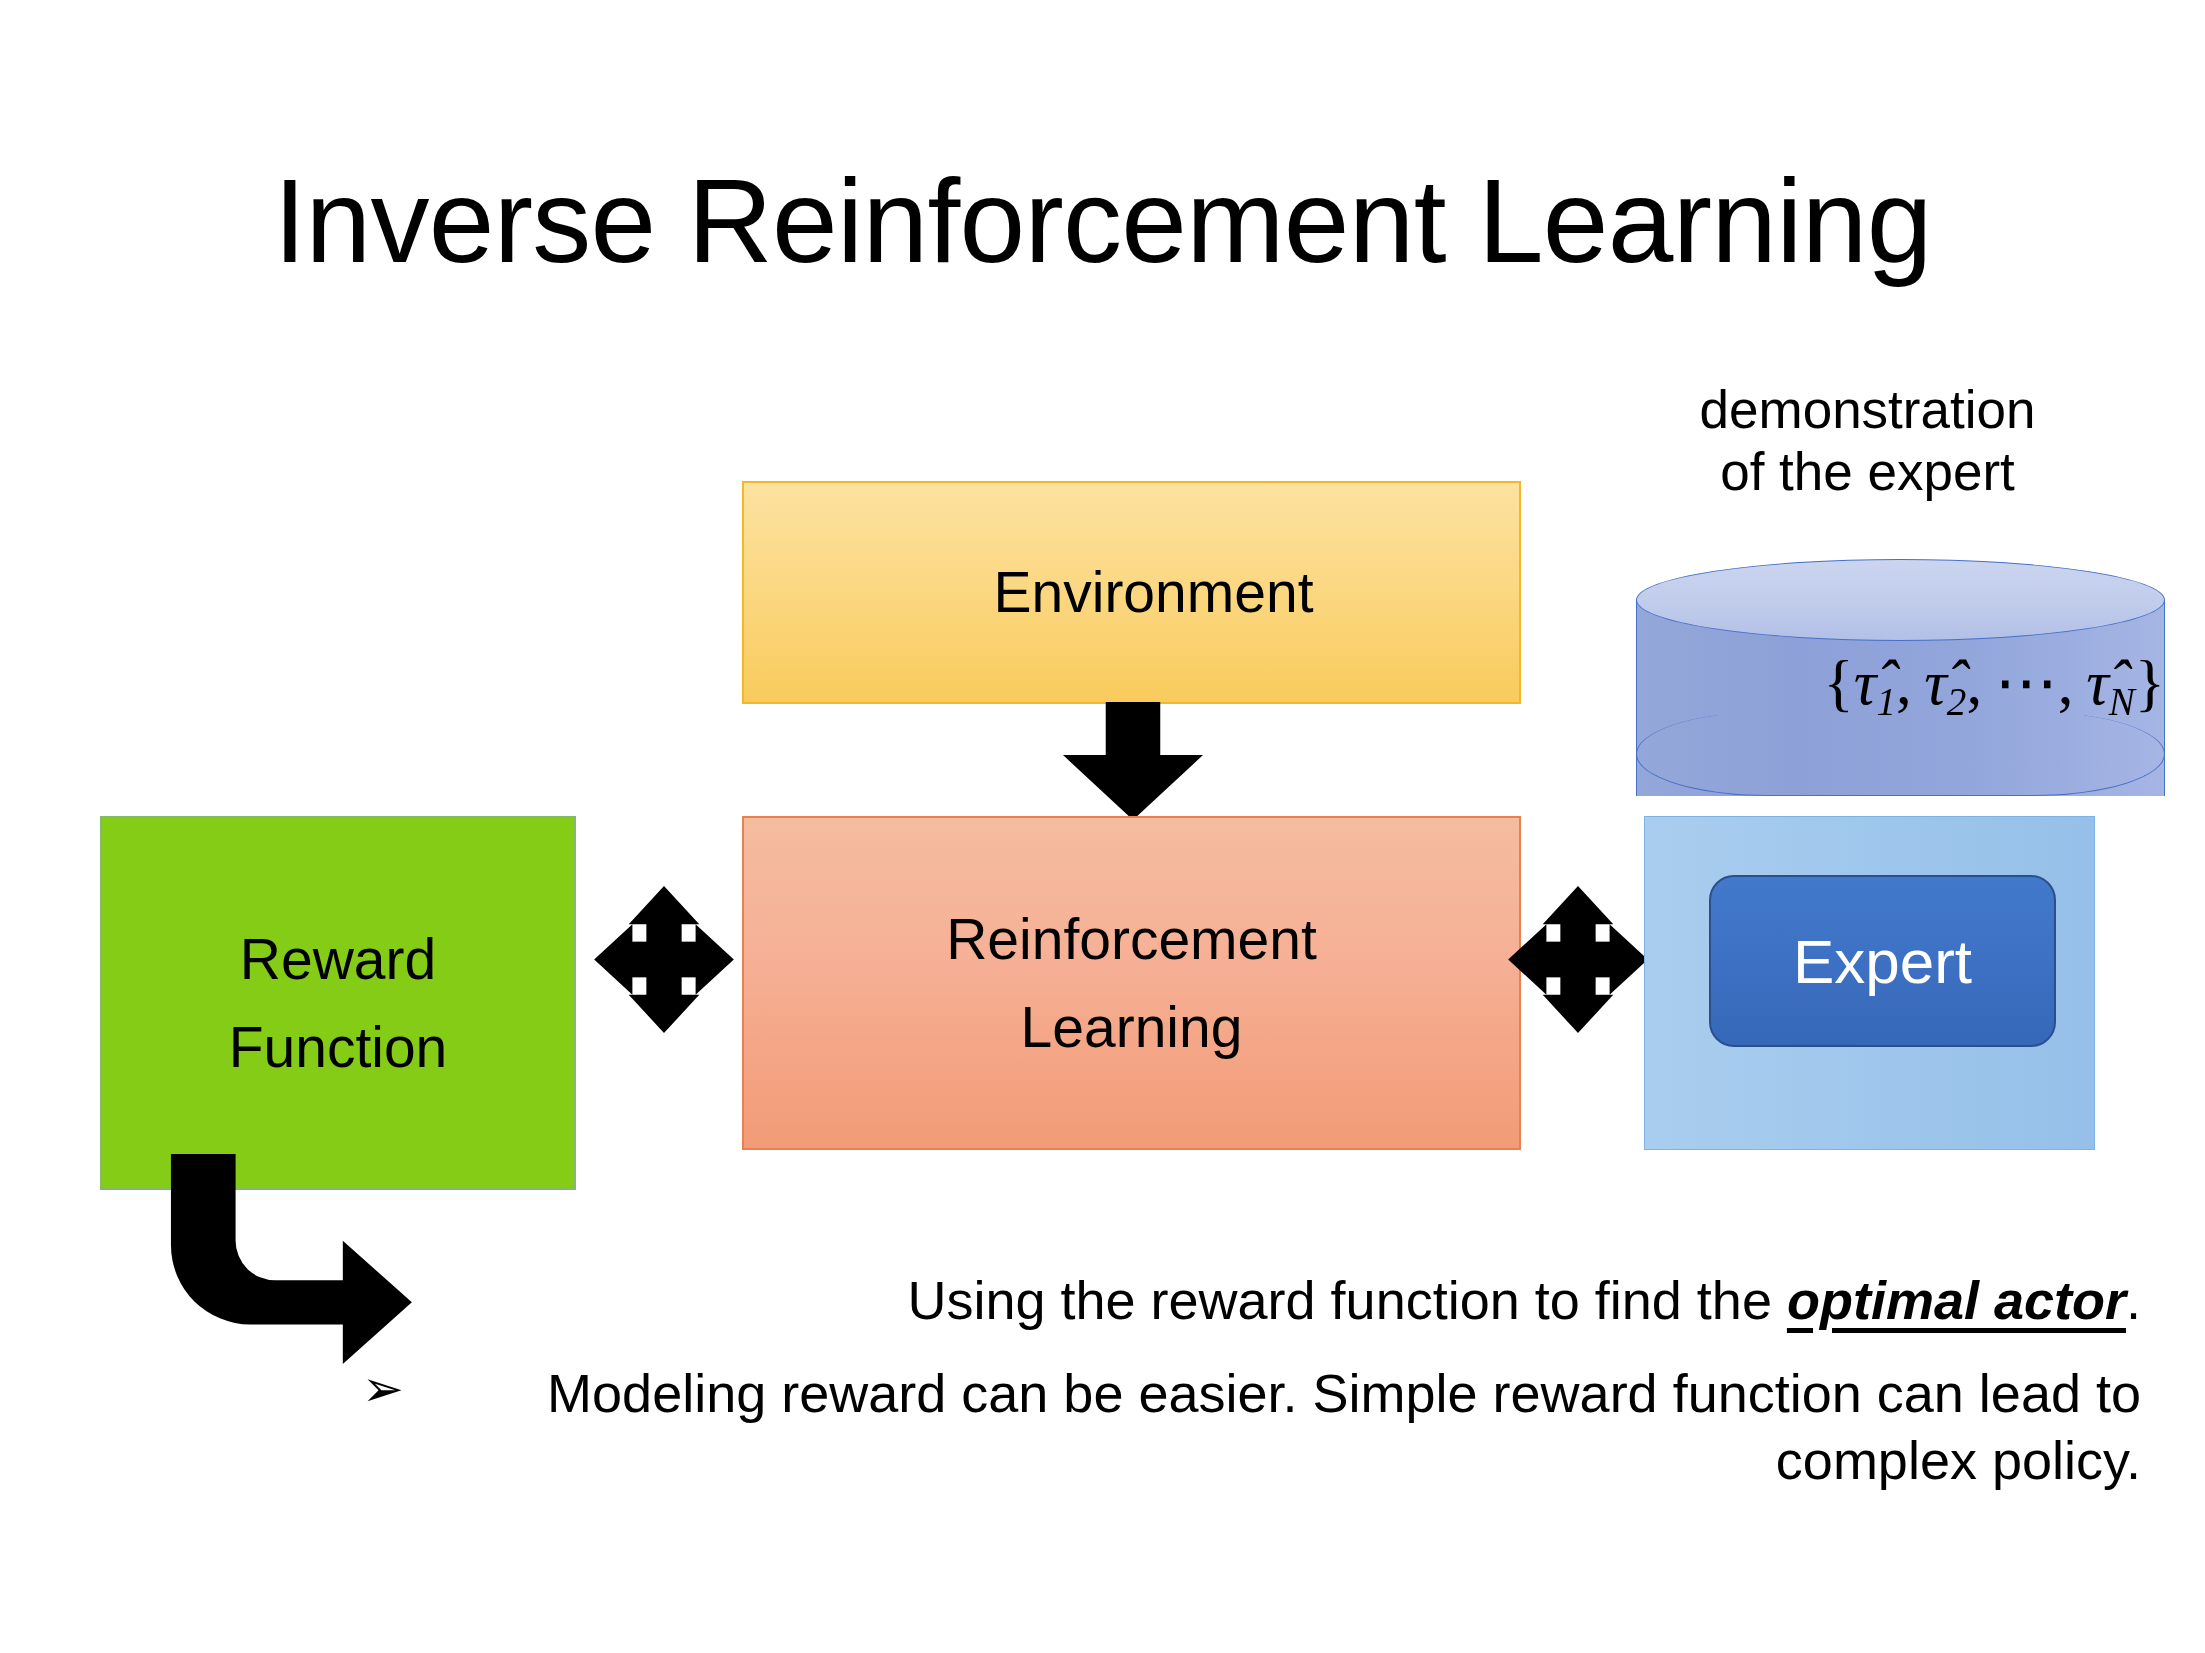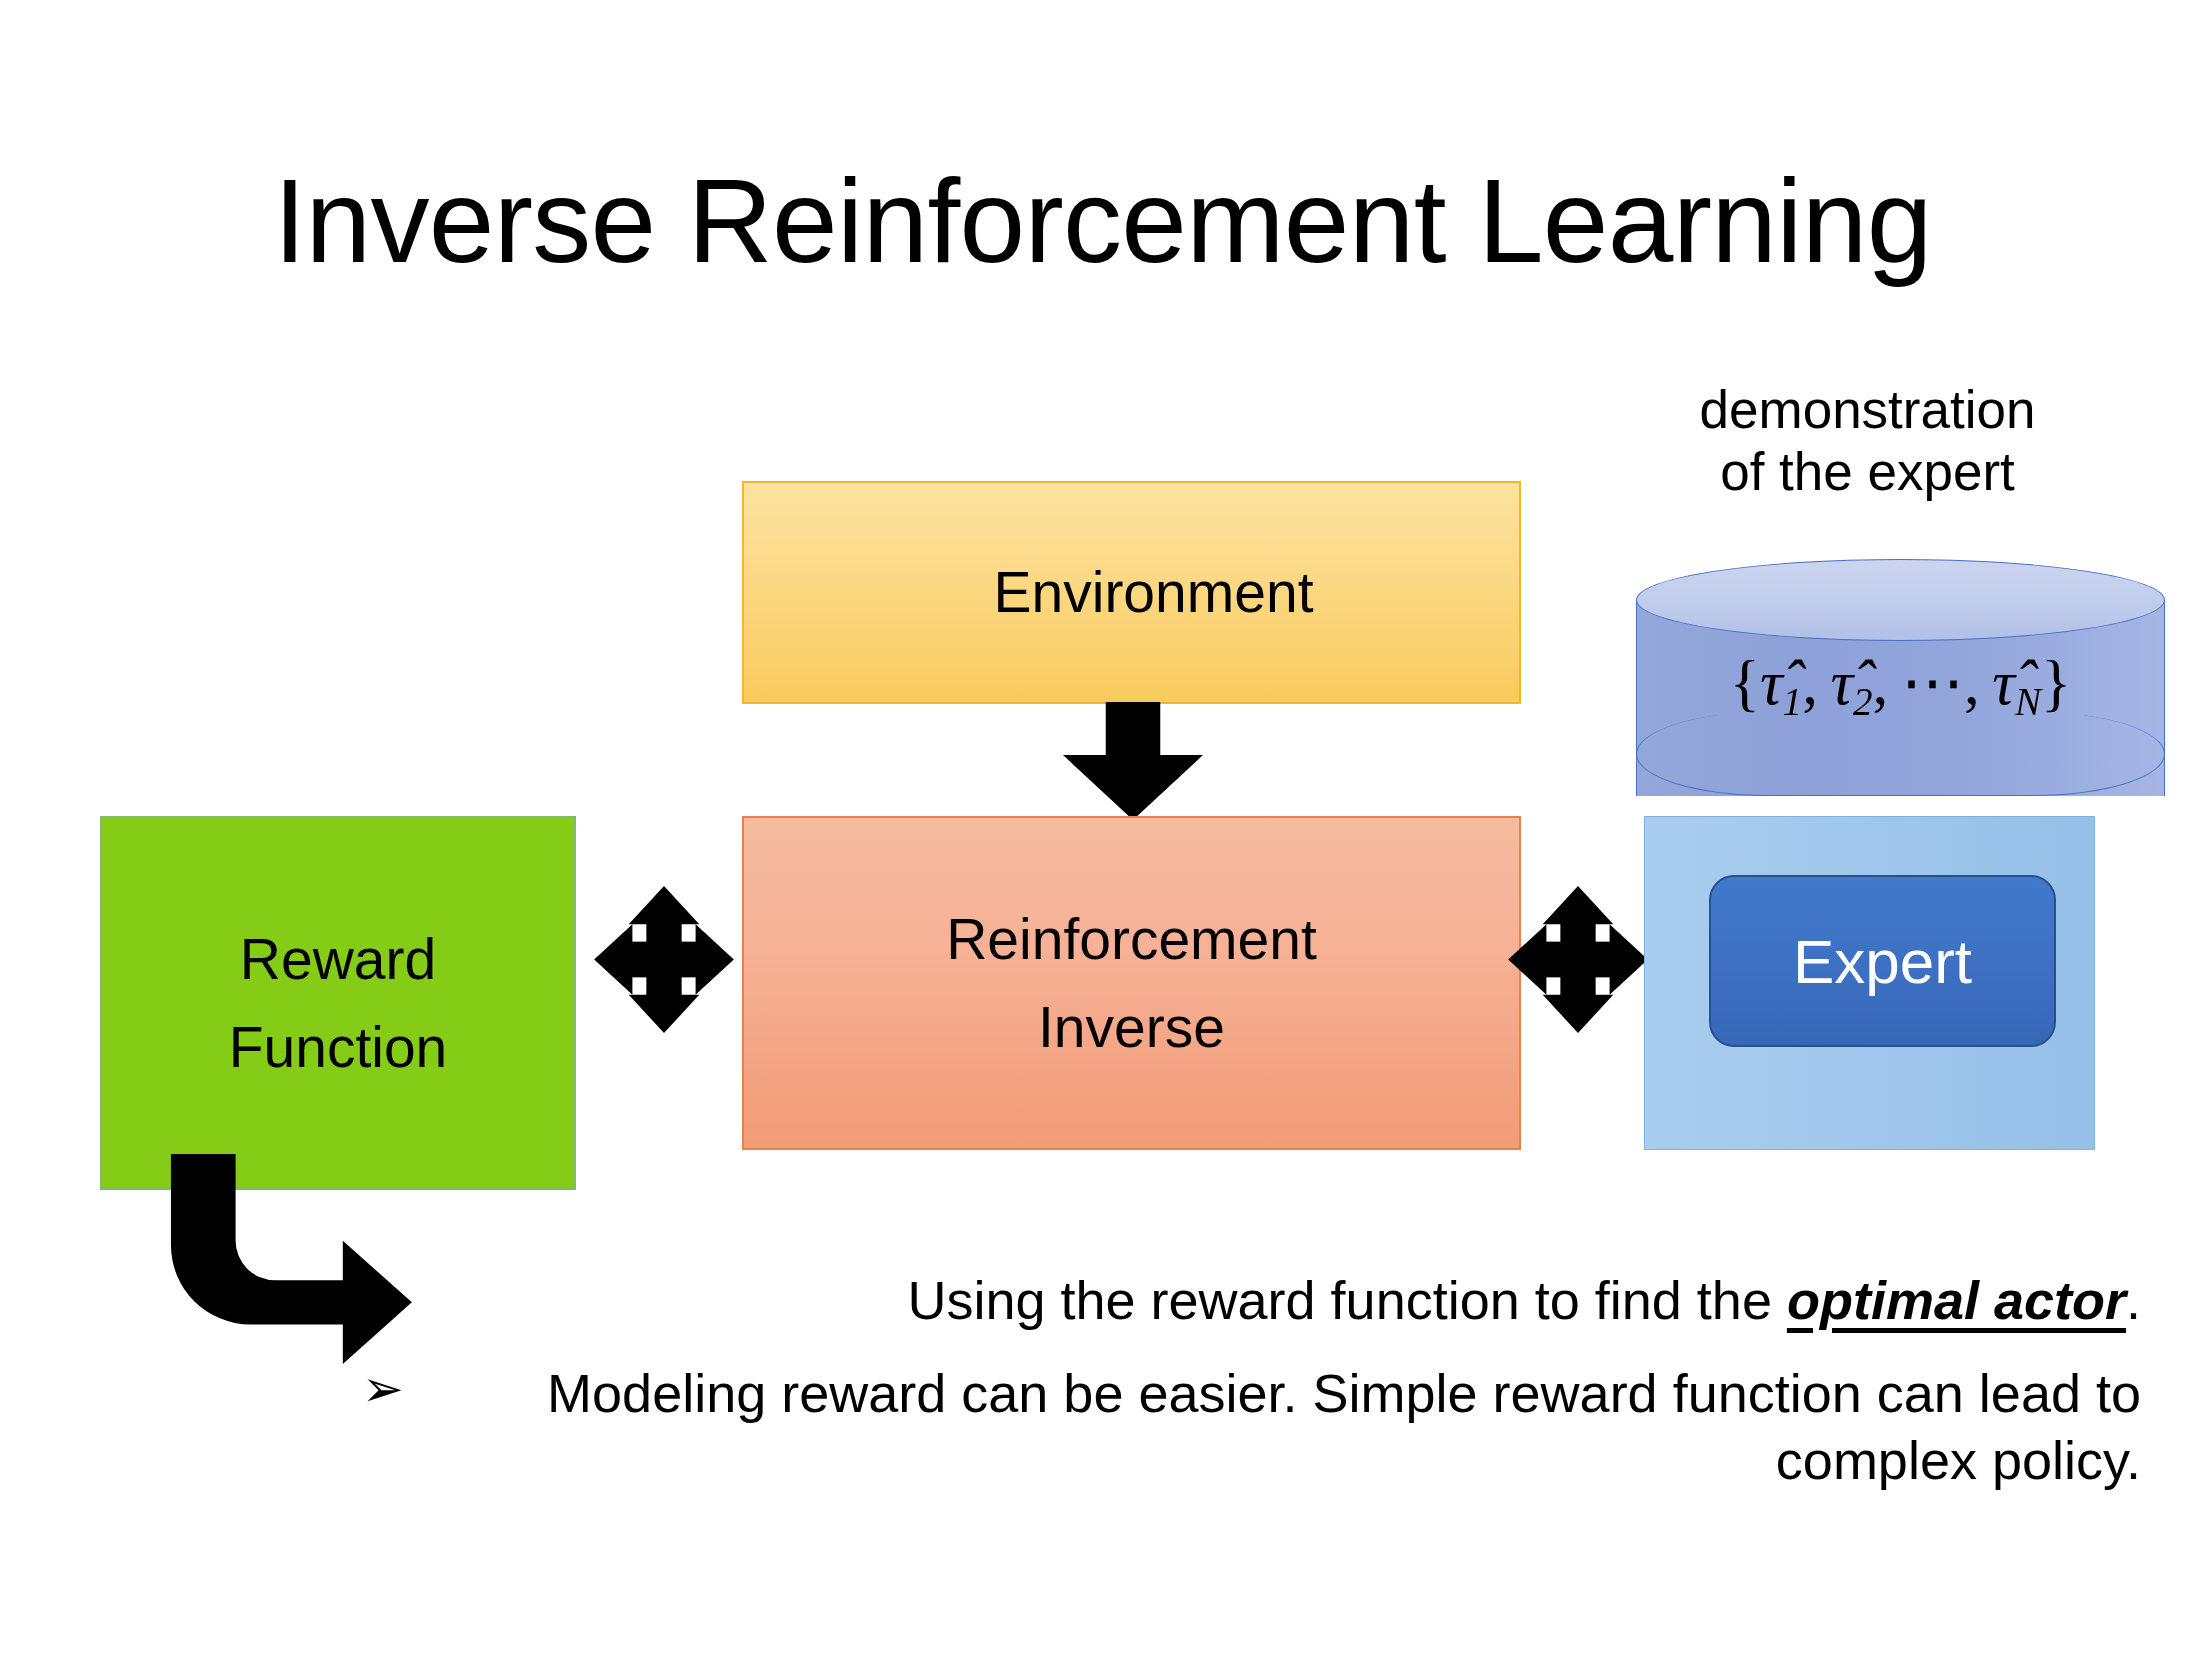--- a/index.html
+++ b/index.html
@@ -166,21 +166,21 @@
     box-sizing: border-box;
     background: linear-gradient(to bottom, #CBD5EF 0%, #BFCBEB 60%, #B2C0E7 100%);
     border: 1.5px solid #4770C8;
     border-radius: 50%;
   }
   #cyl-text {
     position: absolute;
     left: 0;
     top: 87px;
     width: 529px;
-    text-align: center;
+    text-align: right;
     font-family: "Liberation Serif", "DejaVu Serif", serif;
     font-size: 63px;
     color: #000000;
     white-space: nowrap;
   }
   #cyl-text .mvar {
     font-style: italic;
   }
   #cyl-text .msub {
     font-size: 0.62em;
@@ -259,21 +259,21 @@
   </div>
 
   <div id="down-arrow">
     <svg width="140" height="118" viewBox="0 0 190 160" xmlns="http://www.w3.org/2000/svg">
       <polygon points="58,0 132,0 132,72 190,72 95,160 0,72 58,72" fill="#000000"></polygon>
     </svg>
   </div>
 
   <div class="pbox" id="rl-box">
     <span class="boxlabel">Reinforcement
-Inverse</span>
+Learning</span>
   </div>
 
   <div class="pbox" id="reward-box">
     <span class="boxlabel">Reward
 Function</span>
   </div>
 
   <div class="quad-arrow" id="arrow-left">
     <svg width="140" height="147" viewBox="0 0 190 200" xmlns="http://www.w3.org/2000/svg">
       <polygon points="0,100 52,52 52,76 138,76 138,52 190,100 138,148 138,124 52,124 52,148" fill="#000000"></polygon>

